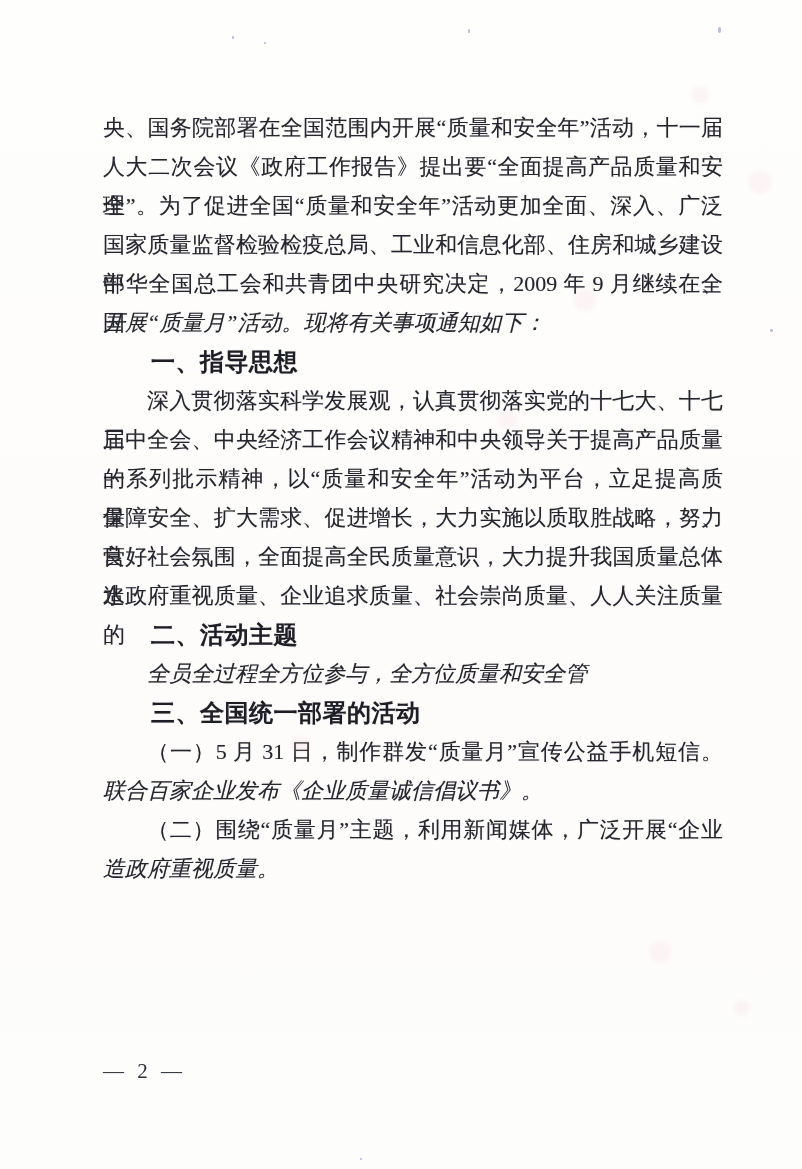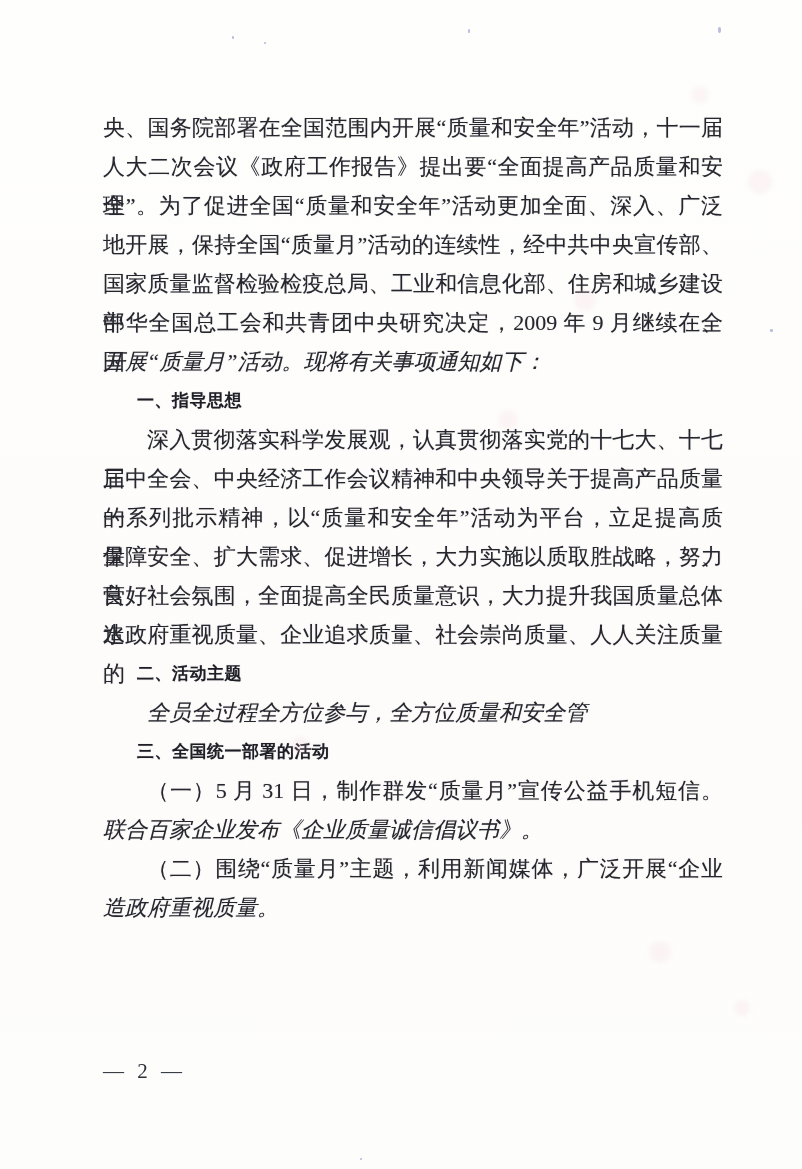--- a/index.html
+++ b/index.html
@@ -42,21 +42,21 @@
   }
   .text-line.first-indent {
     text-indent: 2em;
   }
   .section-heading {
     height: 39px;
     line-height: 39px;
     text-indent: 2em;
     font-family: "Liberation Sans", "DejaVu Sans", sans-serif;
     font-weight: 700;
-    font-size: 17px;
+    font-size: 24px;
     color: #1e1e26;
     letter-spacing: 0.5px;
   }
   #page-number {
     position: absolute;
     left: 103px;
     top: 1052px;
     height: 39px;
     line-height: 39px;
     font-family: "Liberation Serif", "DejaVu Serif", serif;
@@ -77,21 +77,20 @@
   }
 </style>
 </head>
 <body>
 
 <div id="scan-page">
   <div id="text-column">
       <div class="text-line">央、国务院部署在全国范围内开展“质量和安全年”活动，十一届</div>
       <div class="text-line">人大二次会议《政府工作报告》提出要“全面提高产品质量和安全</div>
       <div class="text-line">理”。为了促进全国“质量和安全年”活动更加全面、深入、广泛</div>
-      <div class="text-line">地开展，保持全国“质量月”活动的连续性，经中共中央宣传部、</div>
       <div class="text-line">国家质量监督检验检疫总局、工业和信息化部、住房和城乡建设部、</div>
       <div class="text-line">中华全国总工会和共青团中央研究决定，2009 年 9 月继续在全国</div>
       <div class="text-line last-line">开展“质量月”活动。现将有关事项通知如下：</div>
       <div class="section-heading">一、指导思想</div>
       <div class="text-line first-indent">深入贯彻落实科学发展观，认真贯彻落实党的十七大、十七届</div>
       <div class="text-line">三中全会、中央经济工作会议精神和中央领导关于提高产品质量的</div>
       <div class="text-line">一系列批示精神，以“质量和安全年”活动为平台，立足提高质量、</div>
       <div class="text-line">保障安全、扩大需求、促进增长，大力实施以质取胜战略，努力营</div>
       <div class="text-line">良好社会氛围，全面提高全民质量意识，大力提升我国质量总体水</div>
       <div class="text-line">造政府重视质量、企业追求质量、社会崇尚质量、人人关注质量的</div>

